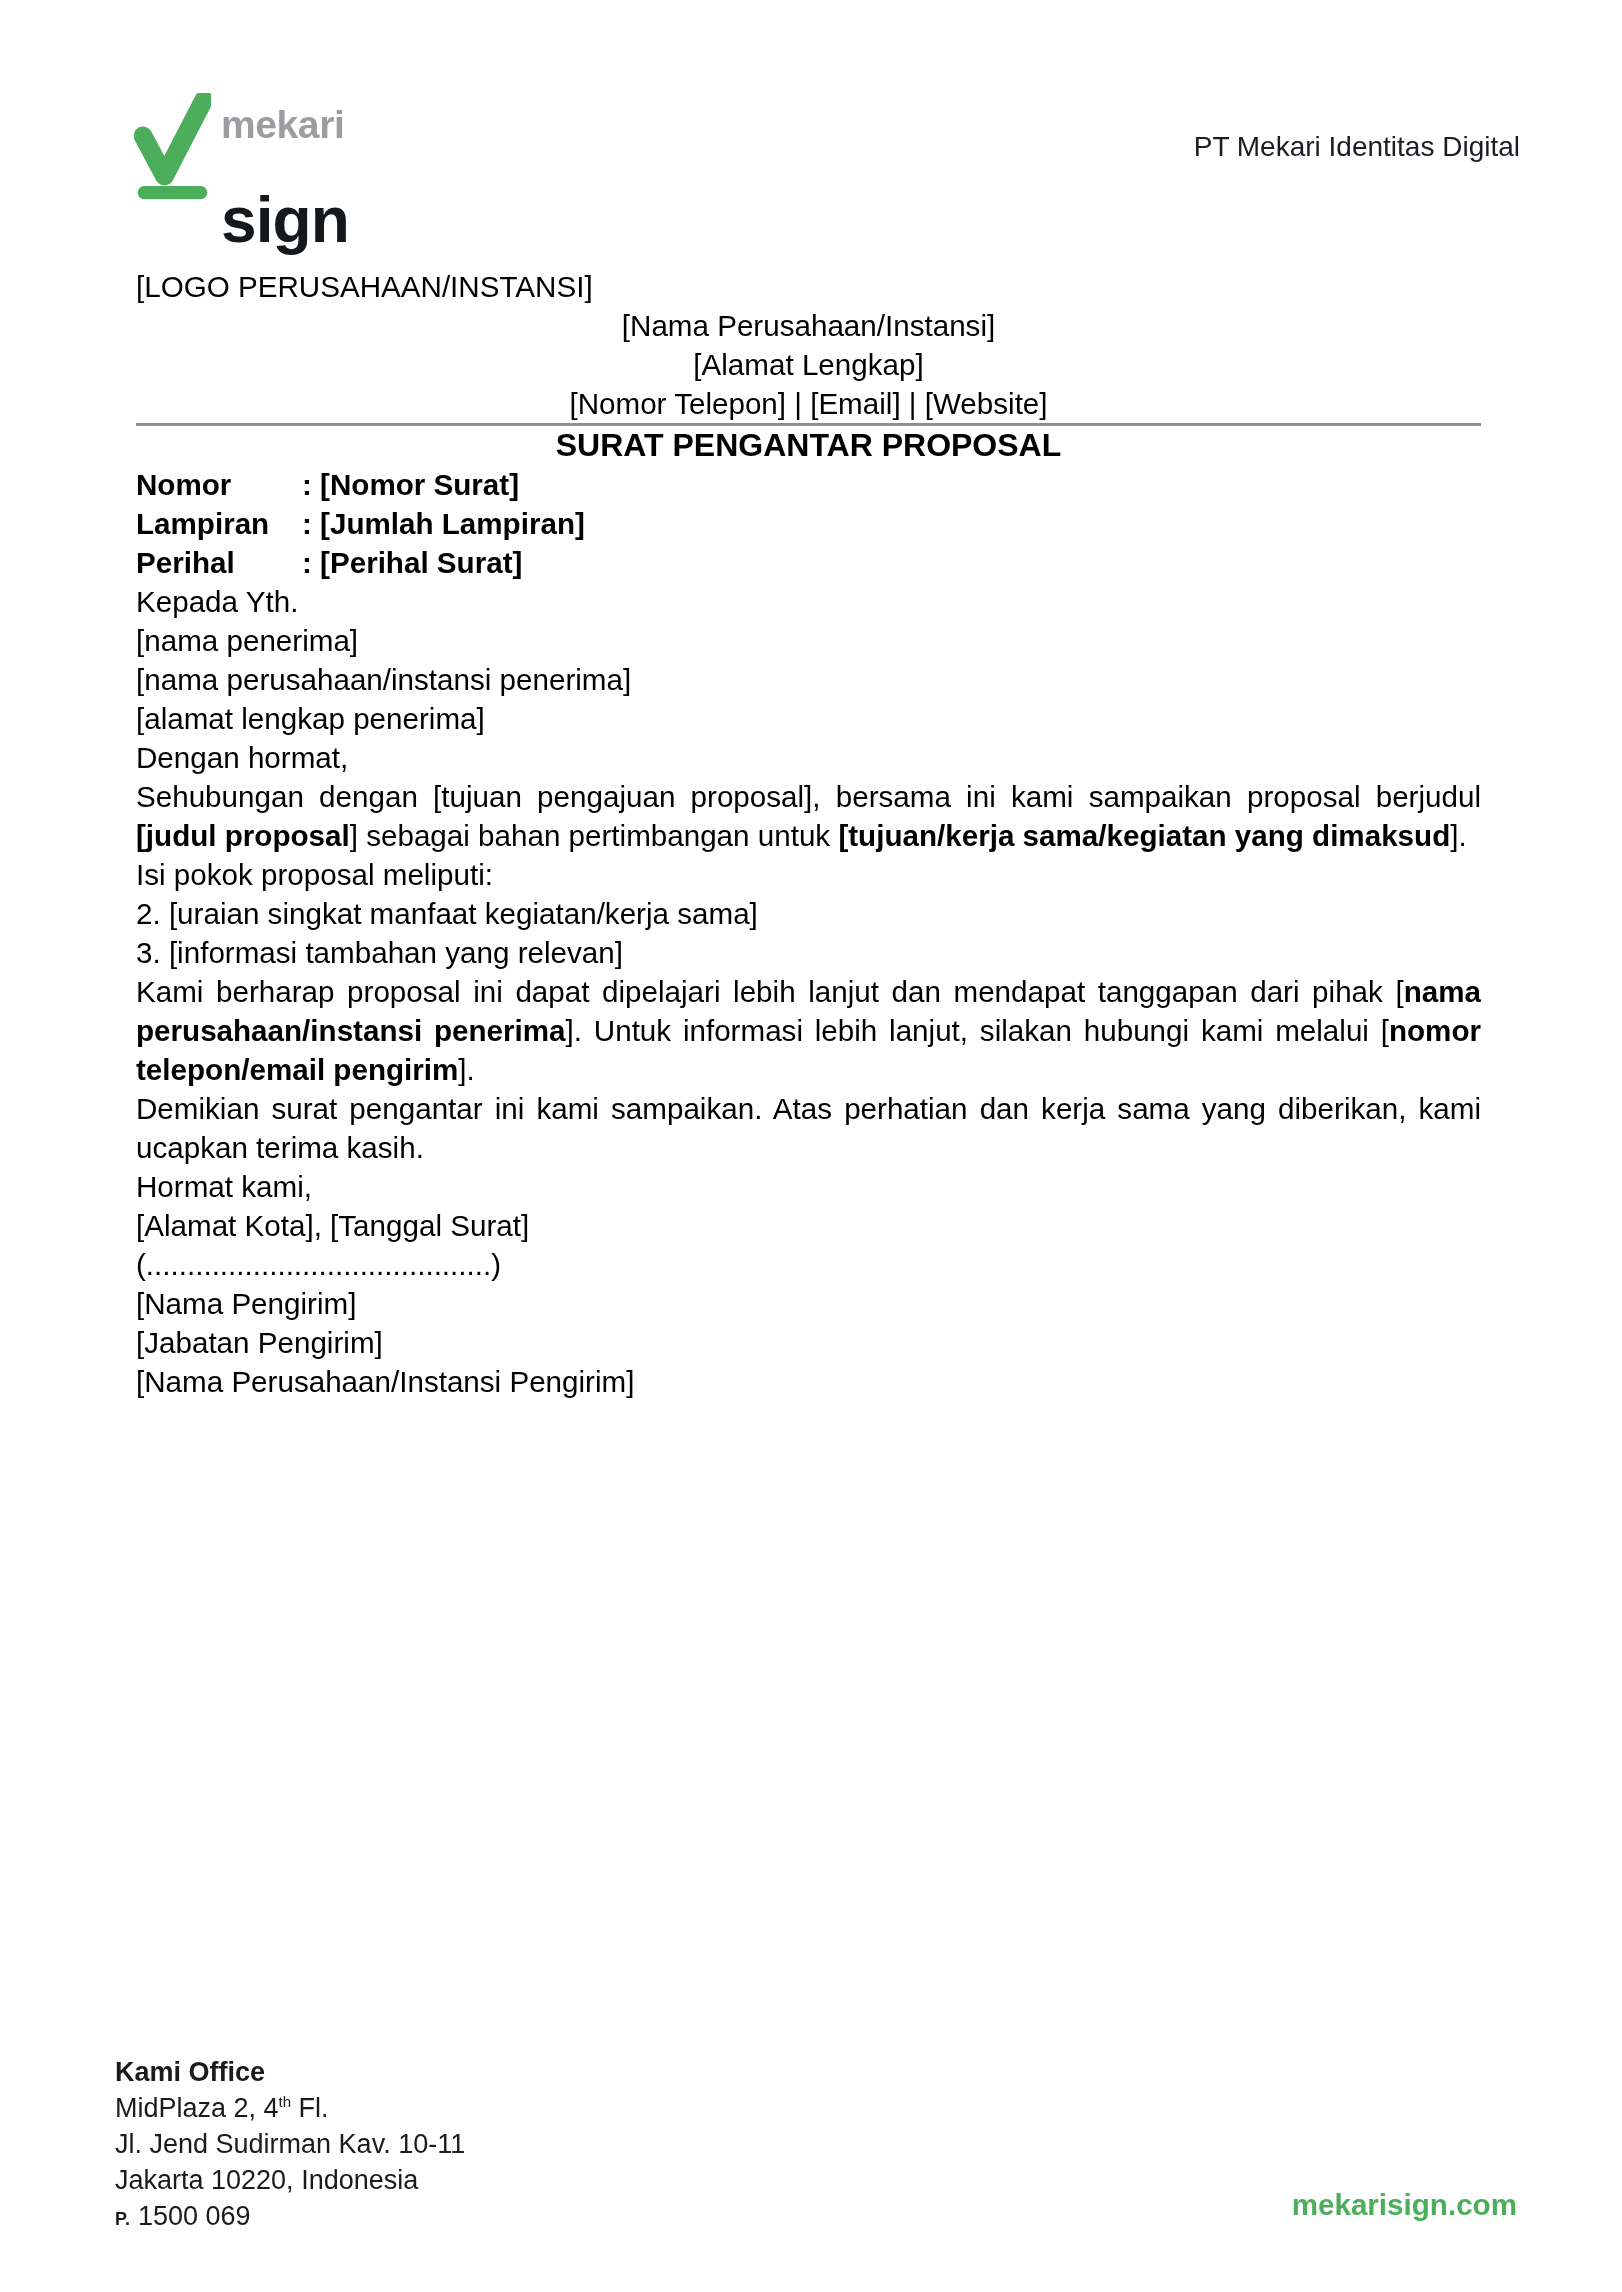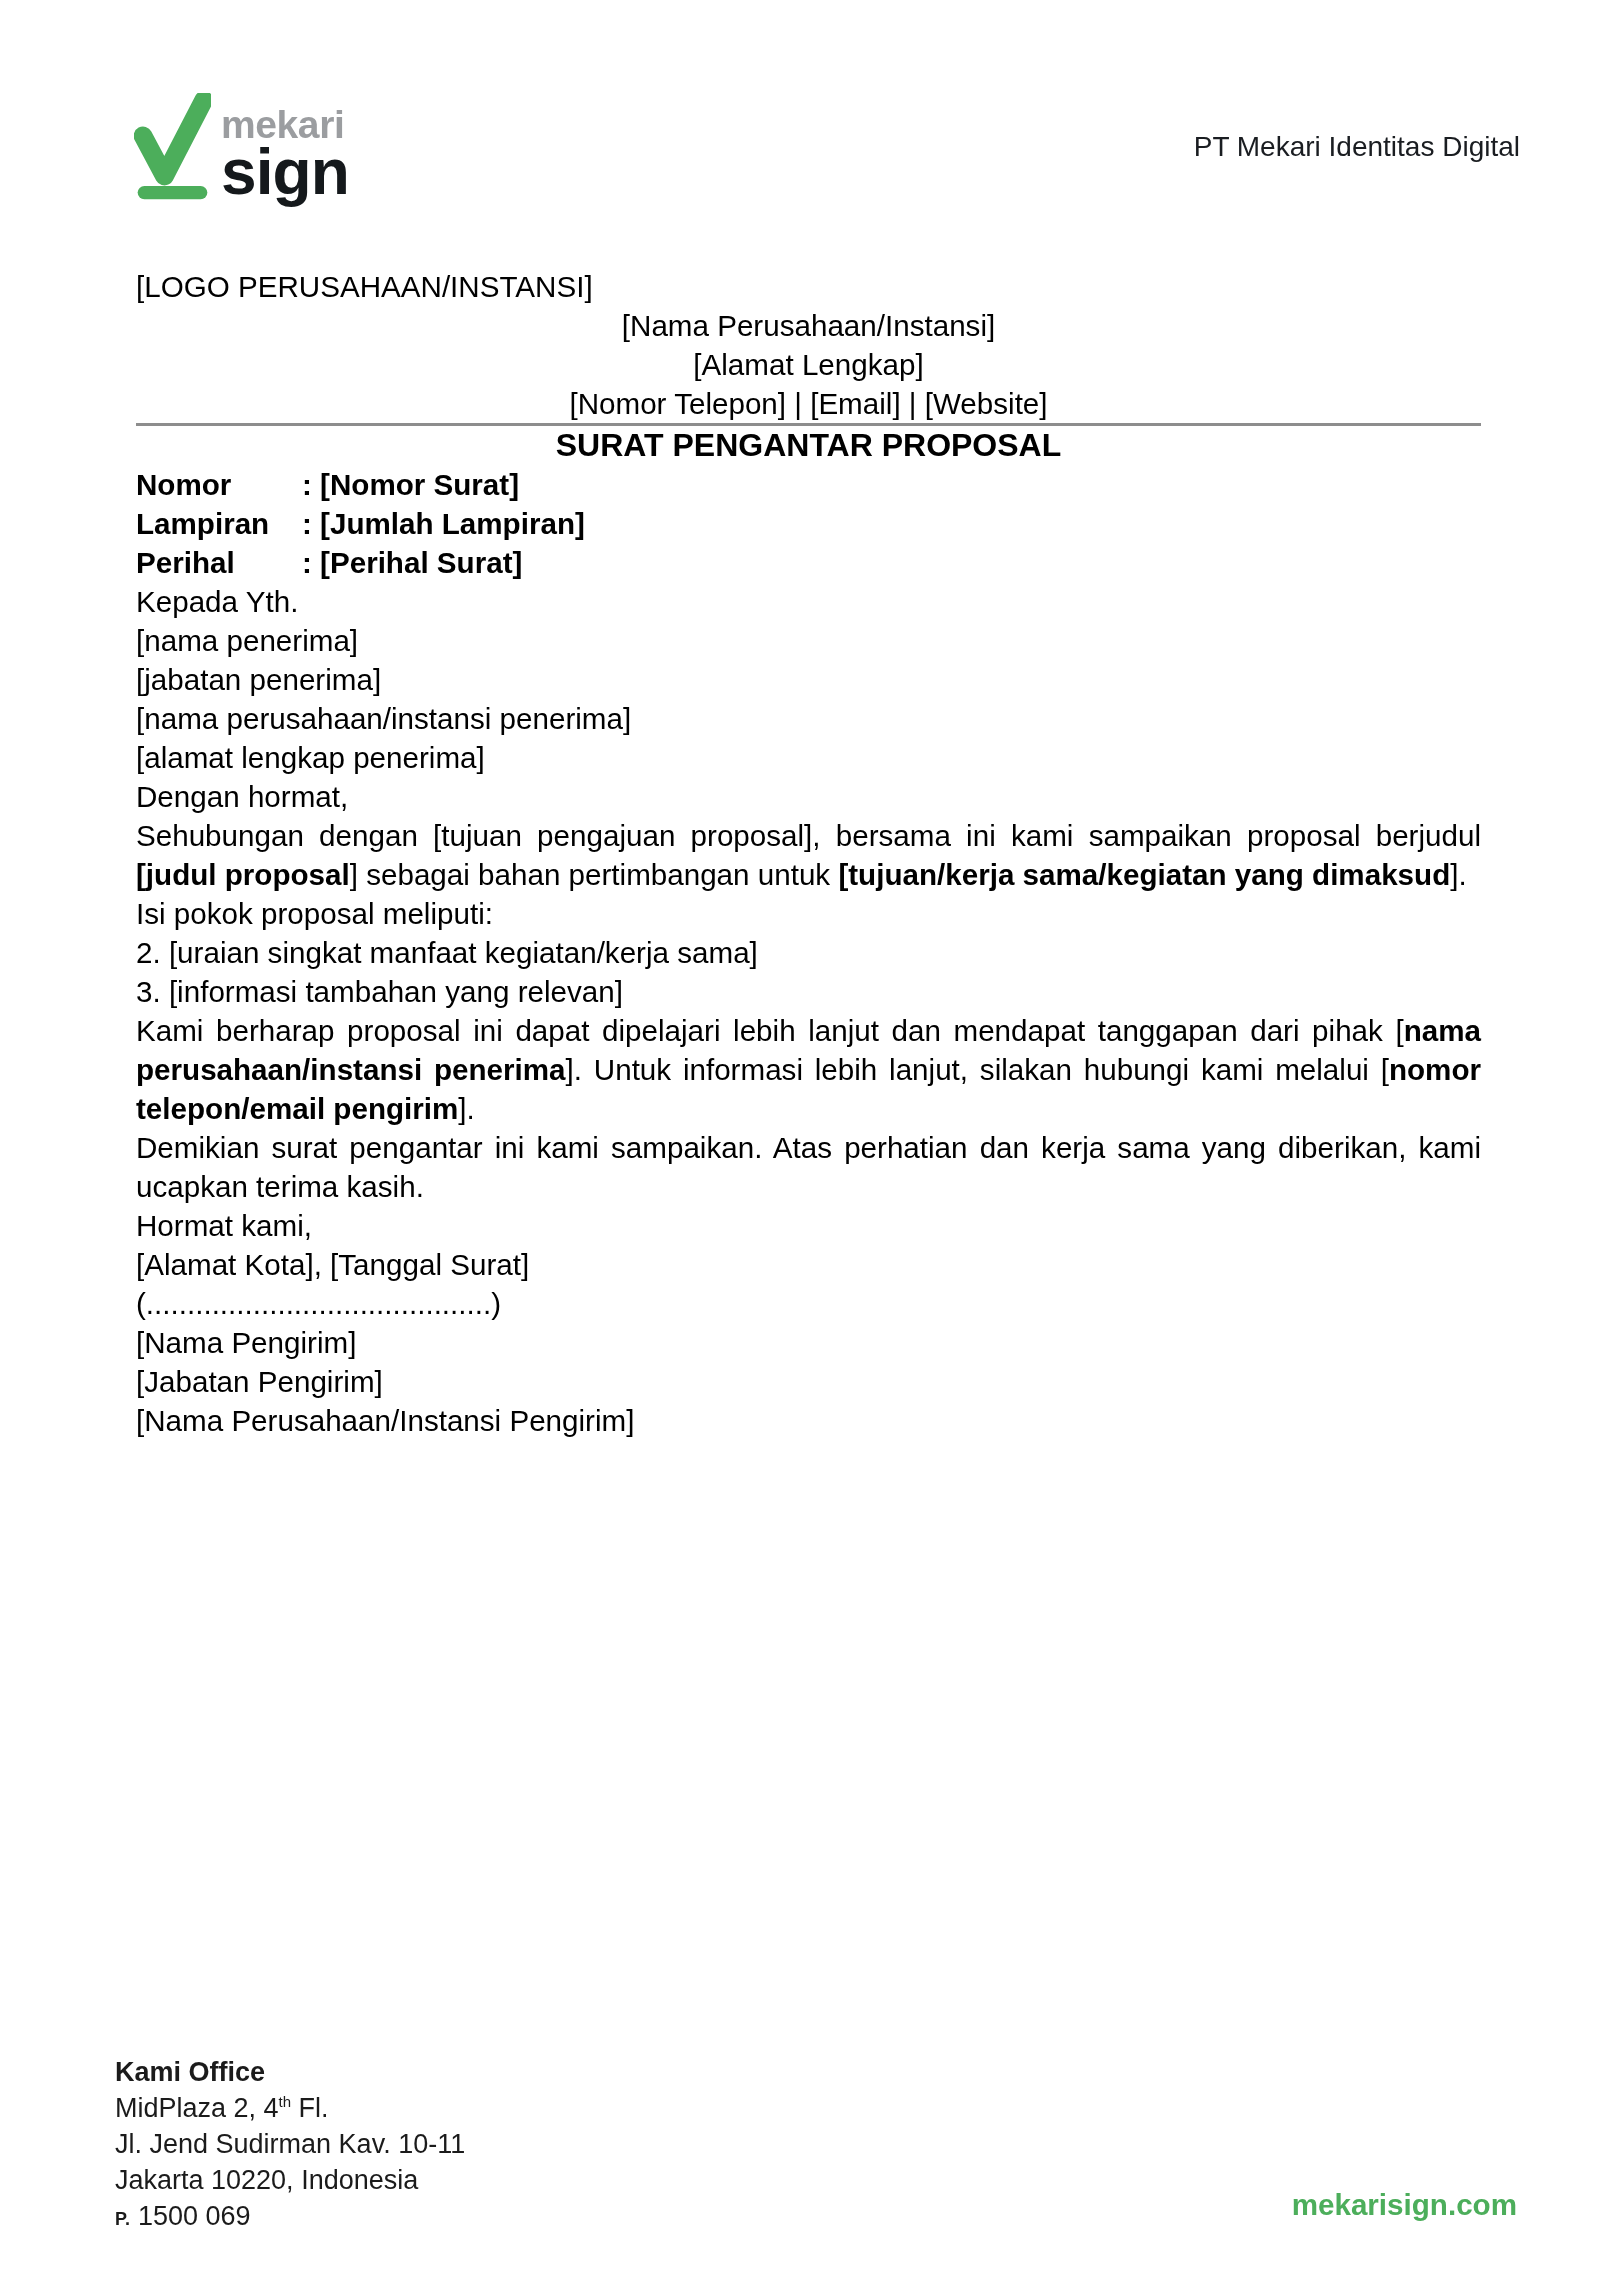--- a/index.html
+++ b/index.html
@@ -7,21 +7,21 @@
     position:relative;
     width:1623px; height:2293px;
     background:#ffffff;
     font-family:"Liberation Sans", sans-serif;
     color:#111111;
     overflow:hidden;
   }
 
   
   .logo-mark { position:absolute; left:134px; top:93px; }
-  .logo-text { position:absolute; left:221px; top:104px; display:flex; flex-direction:column; }
+  .logo-text { position:absolute; left:221px; top:104px; display:flex; flex-direction:column;gap:48px; }
   .logo-text .mekari { font-size:39px; line-height:41px; font-weight:600; color:#9b9da0; letter-spacing:-0.4px; }
   .logo-text .sign   { font-size:64px; line-height:54px; font-weight:800; color:#15191c; letter-spacing:-0.9px; }
   .company-header {
     position:absolute; top:131px; right:103px;
     font-size:28px; font-weight:400; color:#1a1d21;text-align:right;
   }
 
   
   .letter {
     position:absolute; left:136px; top:267px; width:1345px;
@@ -92,21 +92,20 @@
         <span class="meta-label">Lampiran</span><span>: [Jumlah Lampiran]</span>
       </div>
       <div>
         <span class="meta-label">Perihal</span><span>: [Perihal Surat]</span>
       </div>
     </div>
 
     <div class="recipient">
       <div>Kepada Yth.</div>
       <div>[nama penerima]</div>
-      <div>[jabatan penerima]</div>
       <div>[nama perusahaan/instansi penerima]</div>
       <div>[alamat lengkap penerima]</div>
     </div>
 
     <p class="greeting">Dengan hormat,</p>
 
     <p class="para"><span>Sehubungan dengan [tujuan pengajuan proposal], bersama ini kami sampaikan proposal berjudul </span><b>[judul proposal</b><span>] sebagai bahan pertimbangan untuk </span><b>[tujuan/kerja sama/kegiatan yang dimaksud</b><span>].</span></p>
 
     <div class="isi">
       <div>Isi pokok proposal meliputi:</div>

